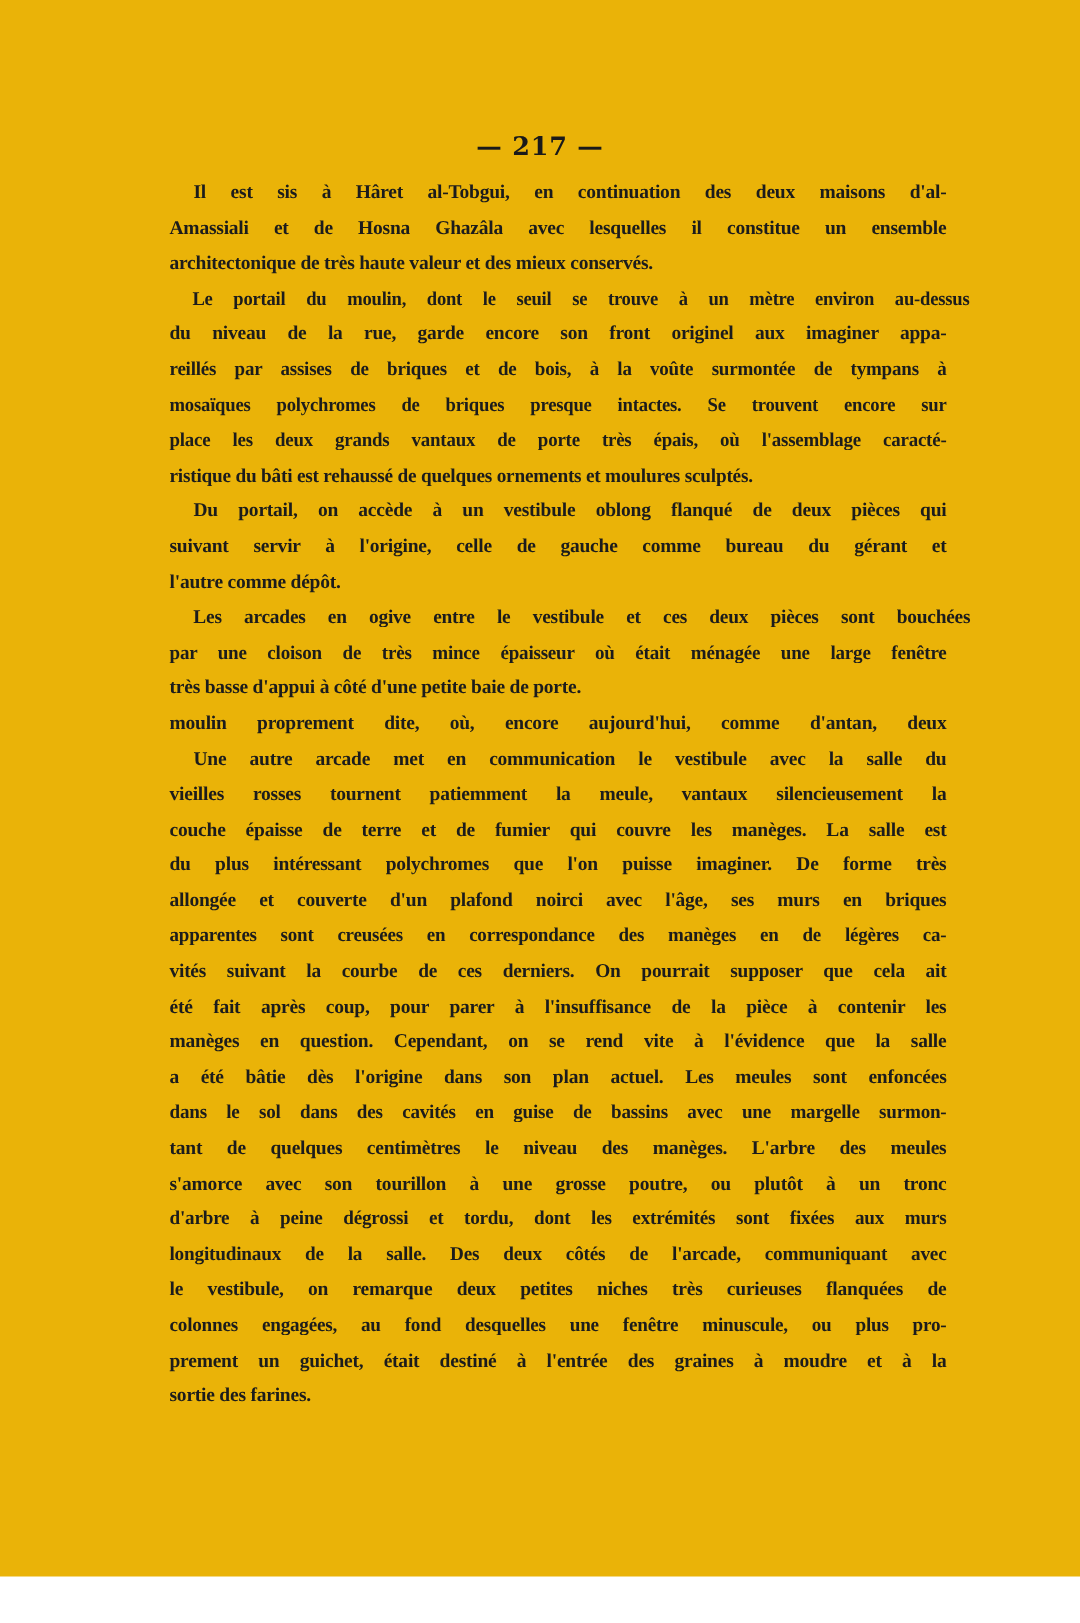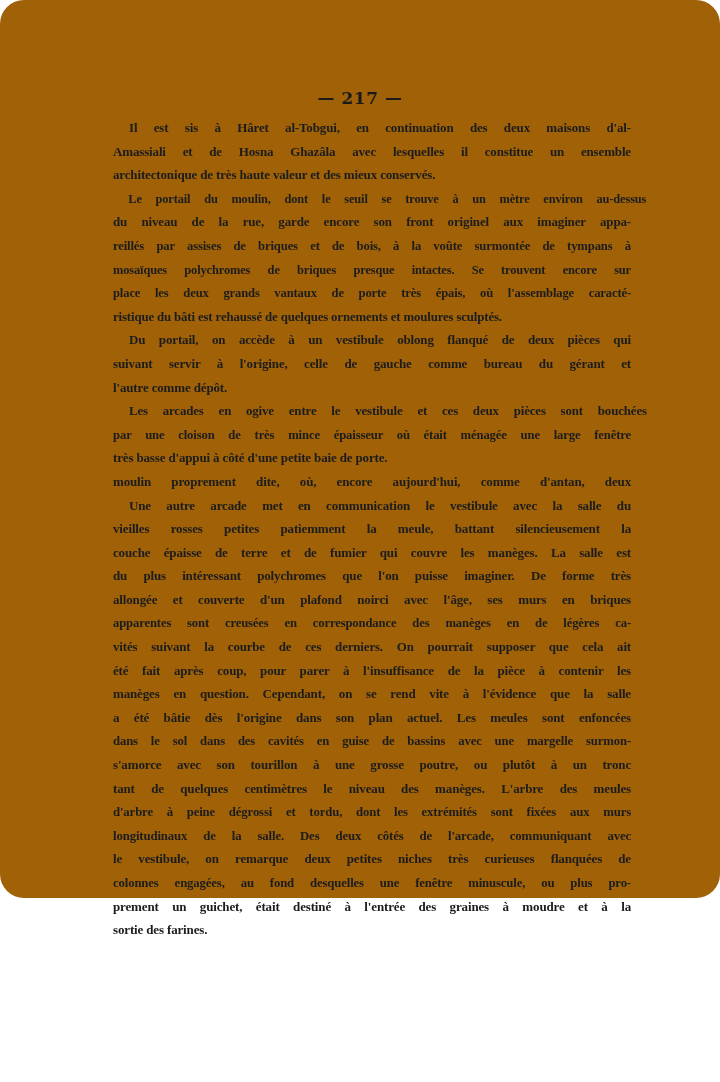--- a/index.html
+++ b/index.html
@@ -1,17 +1,17 @@
 <!DOCTYPE html>
 <html><head>
   <meta charset="utf-8">
   <style>
     html, body { margin: 0; padding: 0; background: #ffffff; }
     body { width: 720px; height: 1082px; position: relative; overflow: hidden; }
-    .page { position: absolute; left: 0; top: 0; width: 720px; height: 898px; background: #a16207; border-radius: 24px; }
+    .page { position: absolute; left: 0; top: 0; width: 720px; height: 1051px; background: #eab308; }
     .page-number {
       position: absolute; left: 0; width: 720px; top: 88px;
       text-align: center;
       font-family: "DejaVu Serif", serif; font-weight: bold;
       font-size: 17px; color: #1a1a1a; letter-spacing: 0.5px;
     }
     .body-text {
       position: absolute; left: 113px; top: 116px; width: 518px;
       font-family: "Liberation Serif", serif; font-weight: bold;
       font-size: 13px; color: #1c1c1c;
@@ -42,32 +42,32 @@
       <div class="line" style="transform: scaleX(0.97); width: 534px;">place les deux grands vantaux de porte très épais, où l'assemblage caracté-</div>
       <div class="line last" style="transform: scaleX(0.9885); width: 524px;">ristique du bâti est rehaussé de quelques ornements et moulures sculptés.</div>
       <div class="line indent">Du portail, on accède à un vestibule oblong flanqué de deux pièces qui</div>
       <div class="line">suivant servir à l'origine, celle de gauche comme bureau du gérant et</div>
       <div class="line last">l'autre comme dépôt.</div>
       <div class="line indent" style="transform: scaleX(0.9942); width: 521px;">Les arcades en ogive entre le vestibule et ces deux pièces sont bouchées</div>
       <div class="line" style="transform: scaleX(0.9774); width: 530px;">par une cloison de très mince épaisseur où était ménagée une large fenêtre</div>
       <div class="line last">très basse d'appui à côté d'une petite baie de porte.</div>
       <div class="line">moulin proprement dite, où, encore aujourd'hui, comme d'antan, deux</div>
       <div class="line indent">Une autre arcade met en communication le vestibule avec la salle du</div>
-      <div class="line">vieilles rosses petites patiemment la meule, battant silencieusement la</div>
+      <div class="line">vieilles rosses tournent patiemment la meule, vantaux silencieusement la</div>
       <div class="line">couche épaisse de terre et de fumier qui couvre les manèges. La salle est</div>
       <div class="line">du plus intéressant polychromes que l'on puisse imaginer. De forme très</div>
       <div class="line">allongée et couverte d'un plafond noirci avec l'âge, ses murs en briques</div>
       <div class="line" style="transform: scaleX(0.9755); width: 531px;">apparentes sont creusées en correspondance des manèges en de légères ca-</div>
       <div class="line" style="transform: scaleX(0.9942); width: 521px;">vités suivant la courbe de ces derniers. On pourrait supposer que cela ait</div>
       <div class="line">été fait après coup, pour parer à l'insuffisance de la pièce à contenir les</div>
       <div class="line">manèges en question. Cependant, on se rend vite à l'évidence que la salle</div>
       <div class="line">a été bâtie dès l'origine dans son plan actuel. Les meules sont enfoncées</div>
       <div class="line" style="transform: scaleX(0.9792); width: 529px;">dans le sol dans des cavités en guise de bassins avec une margelle surmon-</div>
+      <div class="line">tant de quelques centimètres le niveau des manèges. L'arbre des meules</div>
       <div class="line">s'amorce avec son tourillon à une grosse poutre, ou plutôt à un tronc</div>
-      <div class="line">tant de quelques centimètres le niveau des manèges. L'arbre des meules</div>
       <div class="line" style="transform: scaleX(0.9829); width: 527px;">d'arbre à peine dégrossi et tordu, dont les extrémités sont fixées aux murs</div>
       <div class="line" style="transform: scaleX(0.9867); width: 525px;">longitudinaux de la salle. Des deux côtés de l'arcade, communiquant avec</div>
       <div class="line">le vestibule, on remarque deux petites niches très curieuses flanquées de</div>
       <div class="line" style="transform: scaleX(0.9829); width: 527px;">colonnes engagées, au fond desquelles une fenêtre minuscule, ou plus pro-</div>
       <div class="line">prement un guichet, était destiné à l'entrée des graines à moudre et à la</div>
       <div class="line last">sortie des farines.</div>
     </div>
 </div>
 
 </body></html>

